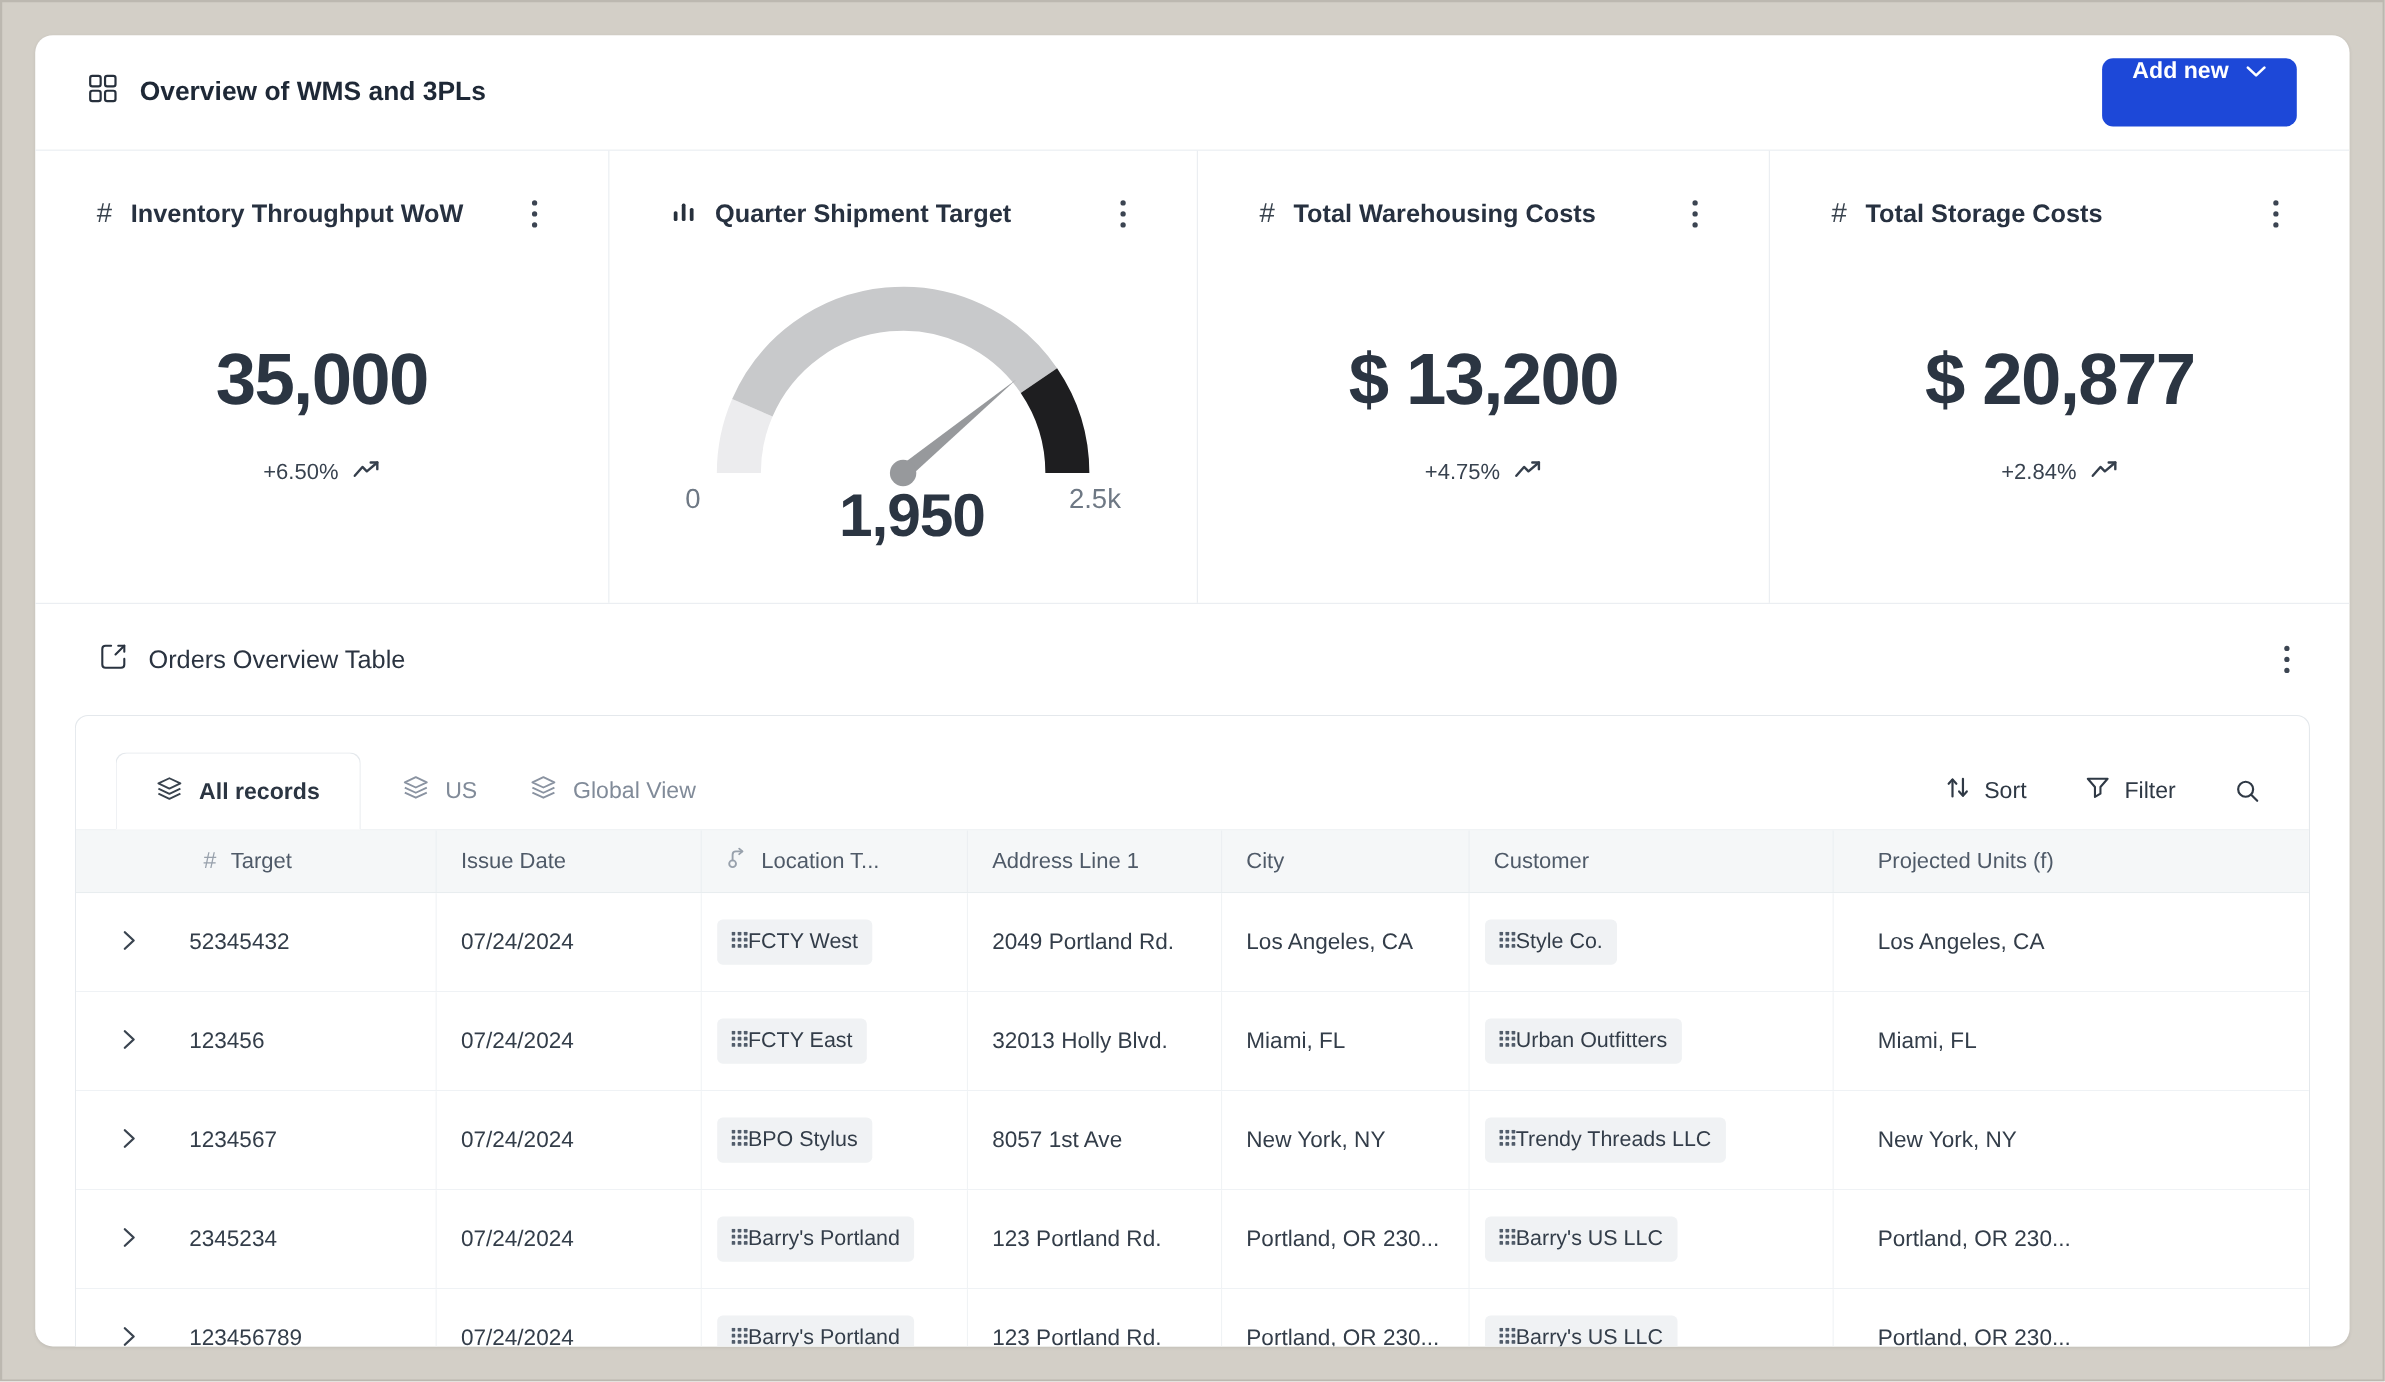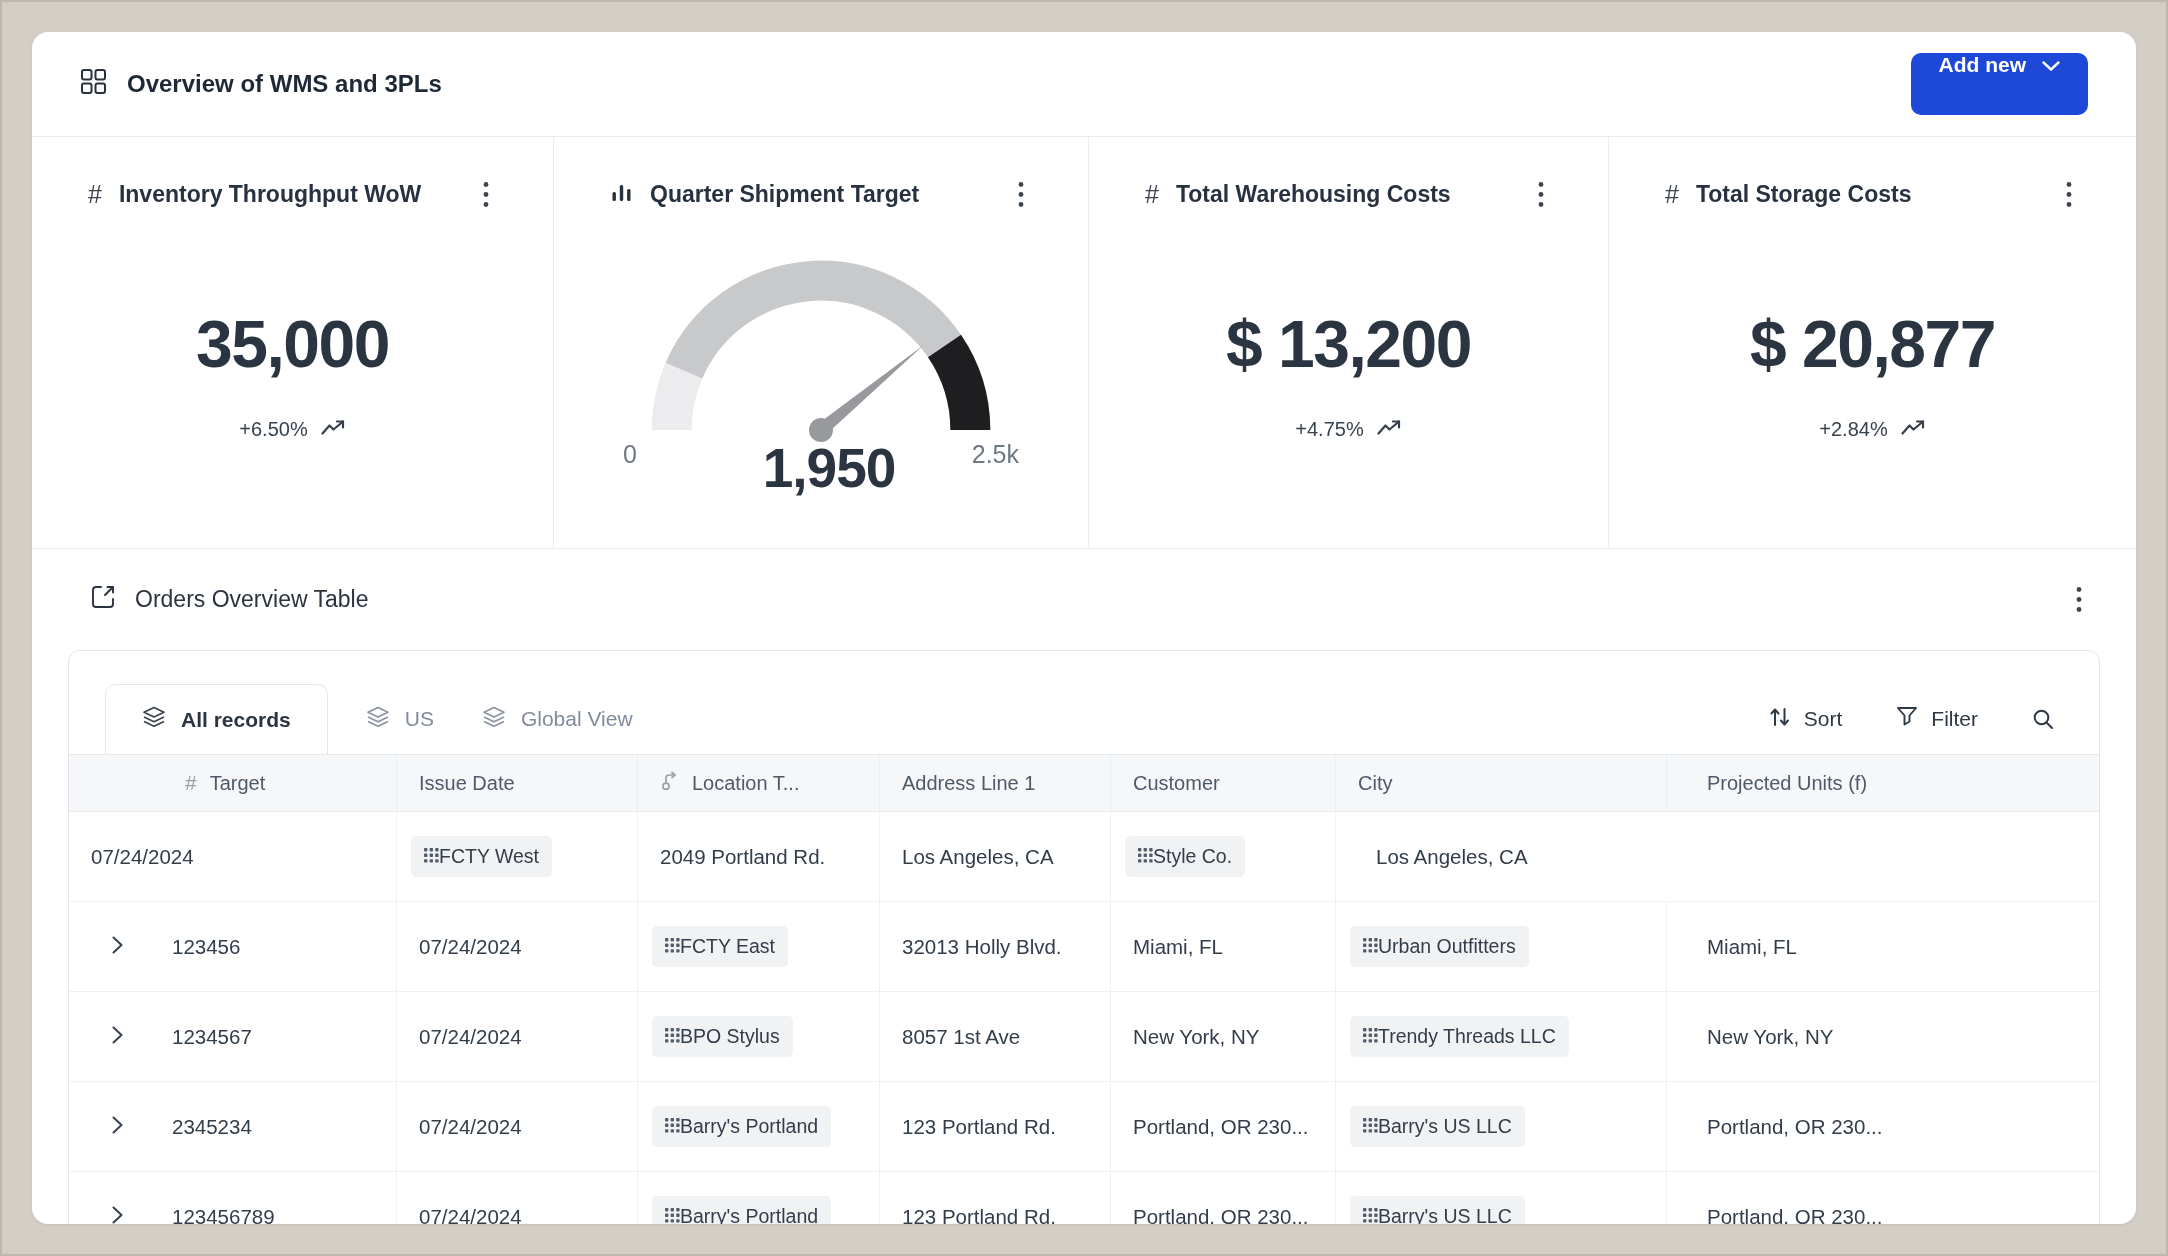--- a/index.html
+++ b/index.html
@@ -330,32 +330,40 @@
                 <path d="M6 12 V7 Q6 4 9 4 H14.5"></path>
                 <polyline points="12,1.5 15,4 12,6.5"></polyline>
             </svg>
           </span>
           <span>Location T...</span>
         </div>
         <div class="th">
           <span>Address Line 1</span>
         </div>
         <div class="th">
+          <span>City</span>
+        </div>
+        <div class="th">
           <span>Customer</span>
-        </div>
-        <div class="th">
-          <span>City</span>
         </div>
         <div class="th">
           <span>Projected Units (f)</span>
         </div>
       </div>
 
       <div class="tbody">
 <div class="tr">
+  <div class="td td-label">
+    <button class="row-expand">
+                <span><svg width="13" height="20" viewBox="0 0 13 20" fill="none" stroke="#3a4450" stroke-width="2.1" stroke-linecap="round" stroke-linejoin="round">
+                    <polyline points="2.5,2.5 10.5,10 2.5,17.5"></polyline>
+                  </svg></span>
+              </button>
+    <span class="cell-text">52345432</span>
+  </div>
   <div class="td">
               <span>07/24/2024</span>
             </div>
   <div class="td td-chip">
     <span class="chip">
                 <span><svg width="15" height="15" viewBox="0 0 15 15" fill="#525d6b">
                     <rect x="0" y="0" width="3.4" height="3.4" rx="0.8"></rect>
                     <rect x="5.6" y="0" width="3.4" height="3.4" rx="0.8"></rect>
                     <rect x="11.2" y="0" width="3.4" height="3.4" rx="0.8"></rect>
                     <rect x="0" y="5.6" width="3.4" height="3.4" rx="0.8"></rect>

